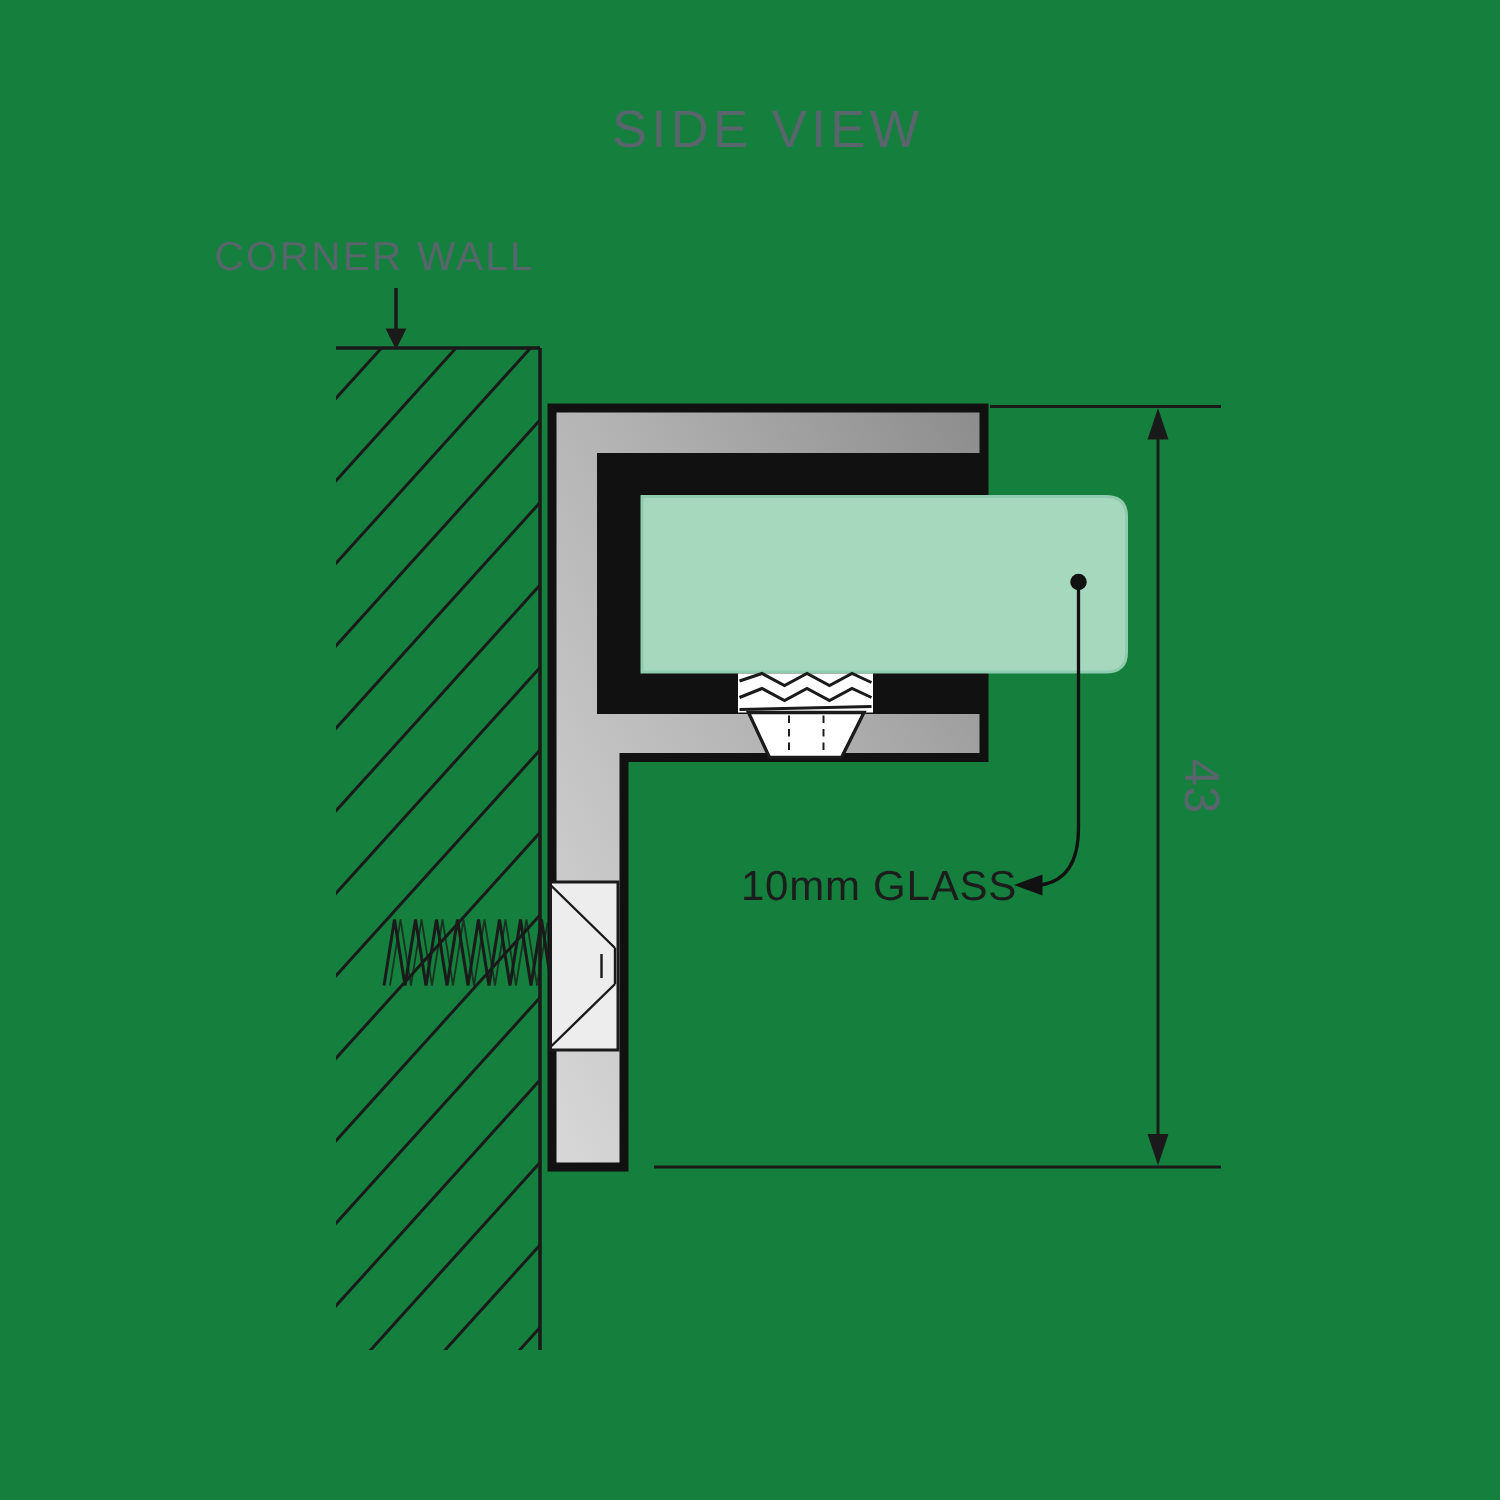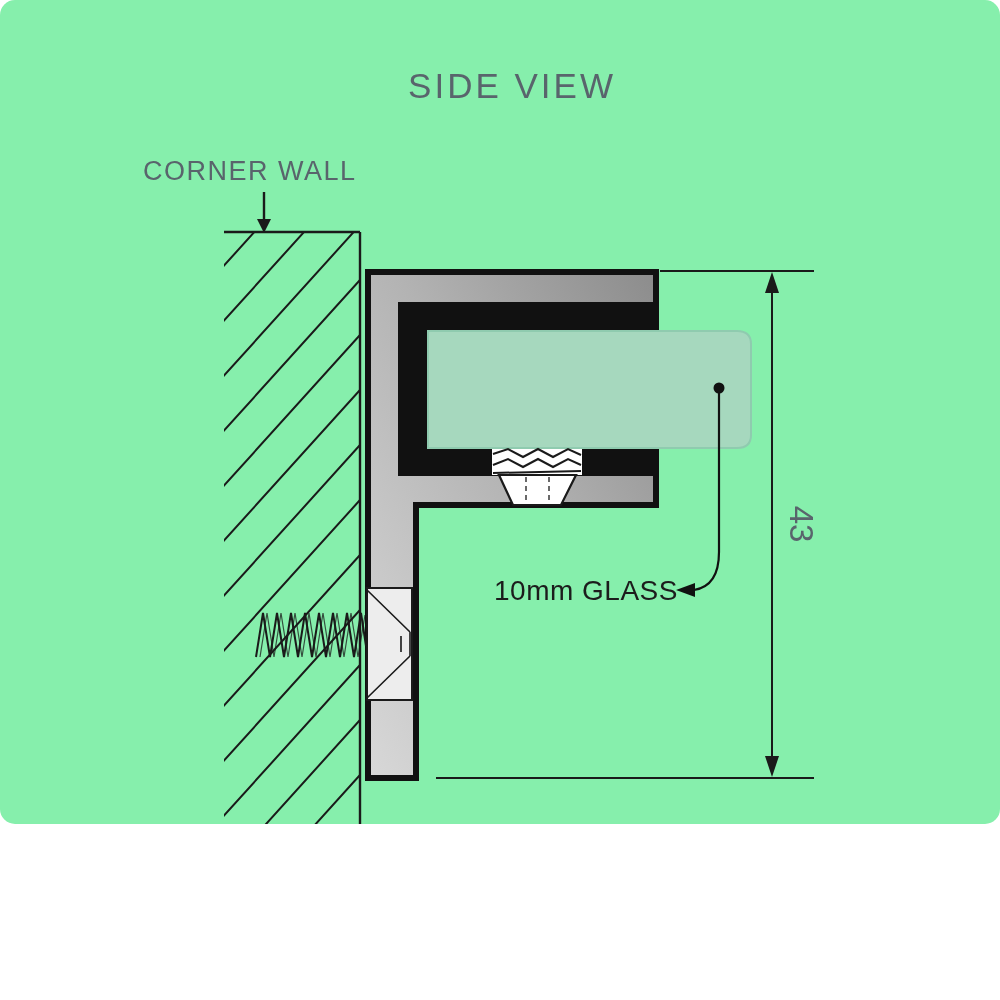--- a/index.html
+++ b/index.html
@@ -4,24 +4,23 @@
 <style>
   html, body {
     margin: 0;
     padding: 0;
     background: #ffffff;
     font-family: "Liberation Sans", "DejaVu Sans", sans-serif;
   }
   .canvas {
     position: relative;
     width: 1000px;
-    height: 824px;
-    background: #86efac;
+    height: 1000px;
+    background: #15803d;
     overflow: hidden;
-    border-radius: 15px;
   }
   svg text {
     font-family: "Liberation Sans", "DejaVu Sans", sans-serif;
   }
   .title-text {
     font-size: 35px;
     letter-spacing: 3px;
     fill: #59646c;
   }
   .wall-label-text {

